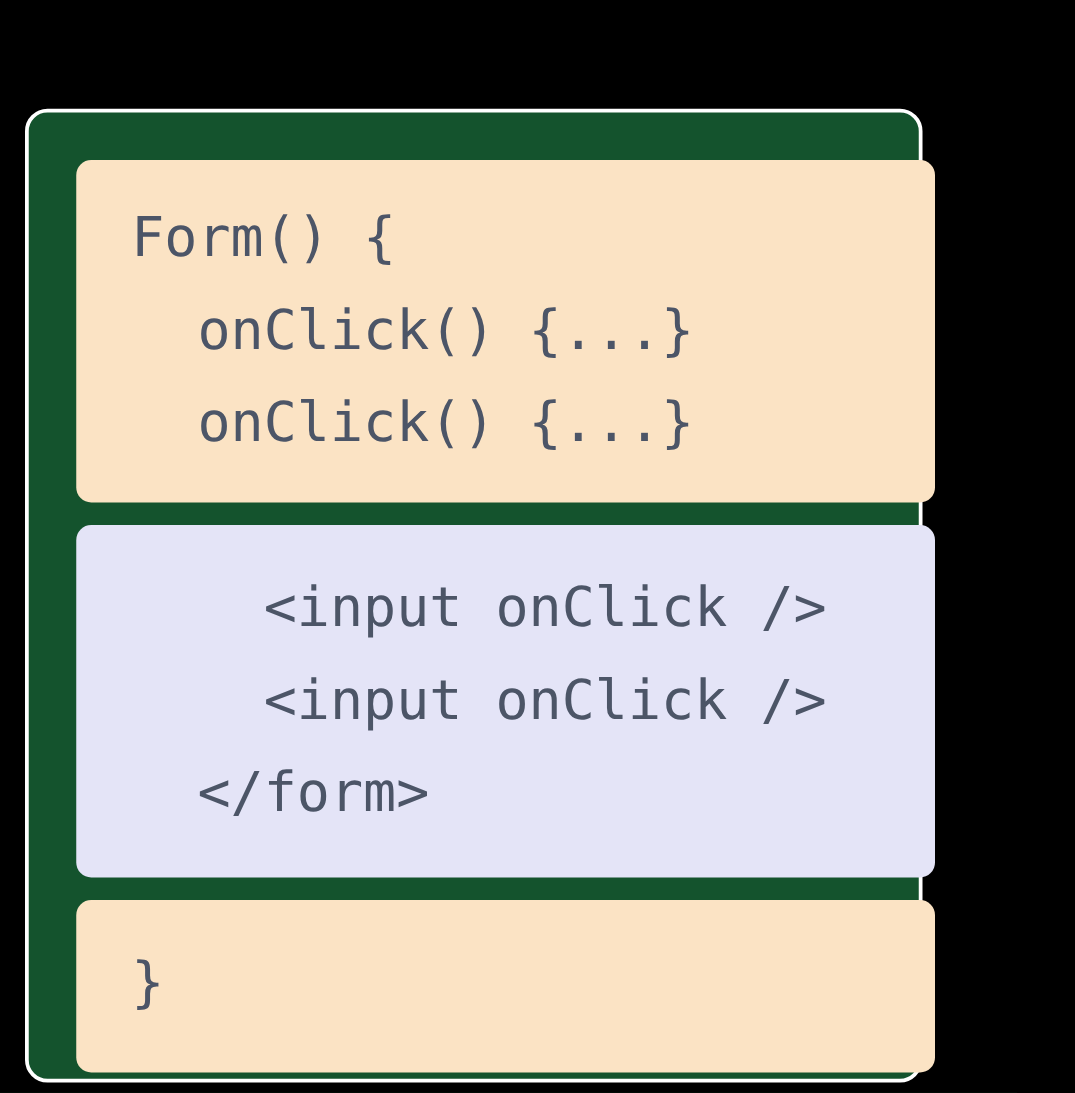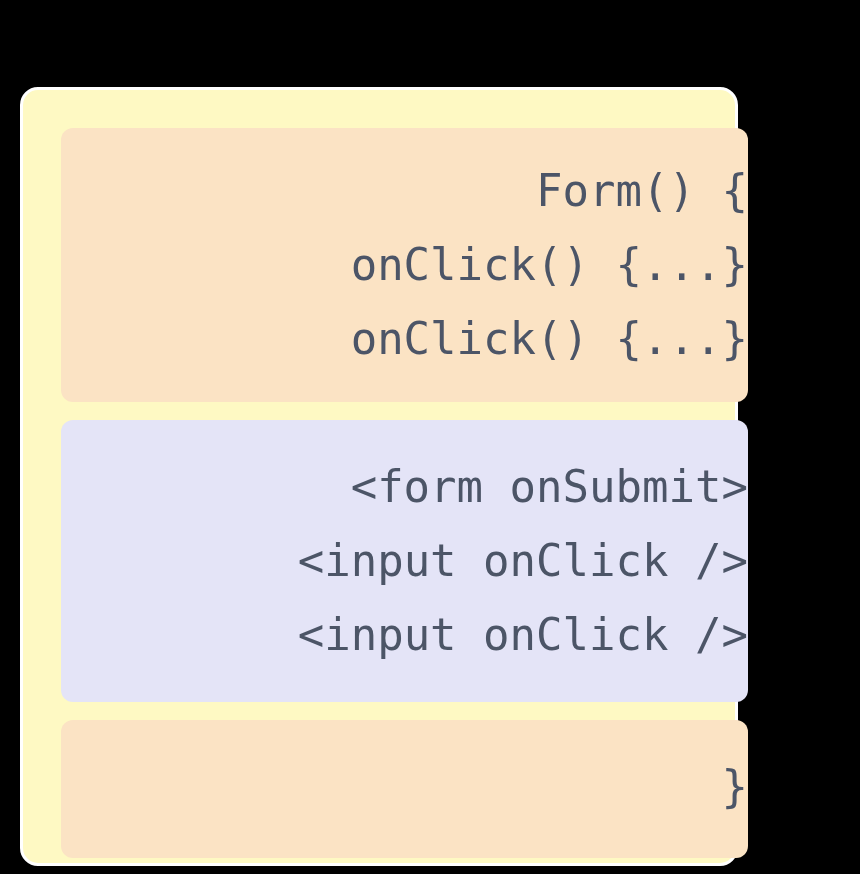--- a/index.html
+++ b/index.html
@@ -23,25 +23,24 @@
   }
 
   
   .code-card {
     position: absolute;
     left: 20px;
     top: 87px;
     width: 718px;
     height: 779px;
     box-sizing: border-box;
-    background: #fef9c3;
+    background: #14532d;
     border: 3px solid #FFFFFF;
     border-radius: 18px;
     padding: 0;
-    text-align: right;
   }
 
   .panel-stack {
     position: absolute;
     left: 38px;
     top: 38px;
     width: 687px;
     display: flex;
     flex-direction: column;
     gap: 18px;
@@ -91,23 +90,23 @@
   <div class="code-card">
     <div class="panel-stack">
 
       <div class="panel panel--component">
         <div class="code-line">Form() {</div>
         <div class="code-line">  onClick() {...}</div>
         <div class="code-line">  onClick() {...}</div>
       </div>
 
       <div class="panel panel--markup">
-        <div class="code-line">  &lt;form onSubmit&gt;</div>
         <div class="code-line">    &lt;input onClick /&gt;</div>
         <div class="code-line">    &lt;input onClick /&gt;</div>
+        <div class="code-line">  &lt;/form&gt;</div>
       </div>
 
       <div class="panel panel--closing">
         <div class="code-line">}</div>
       </div>
 
     </div>
   </div>
 
 </div>

